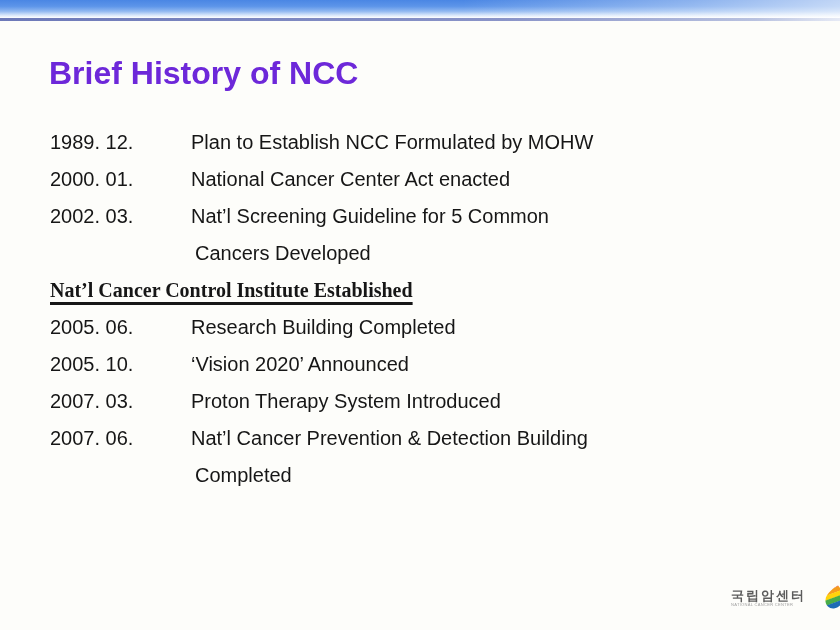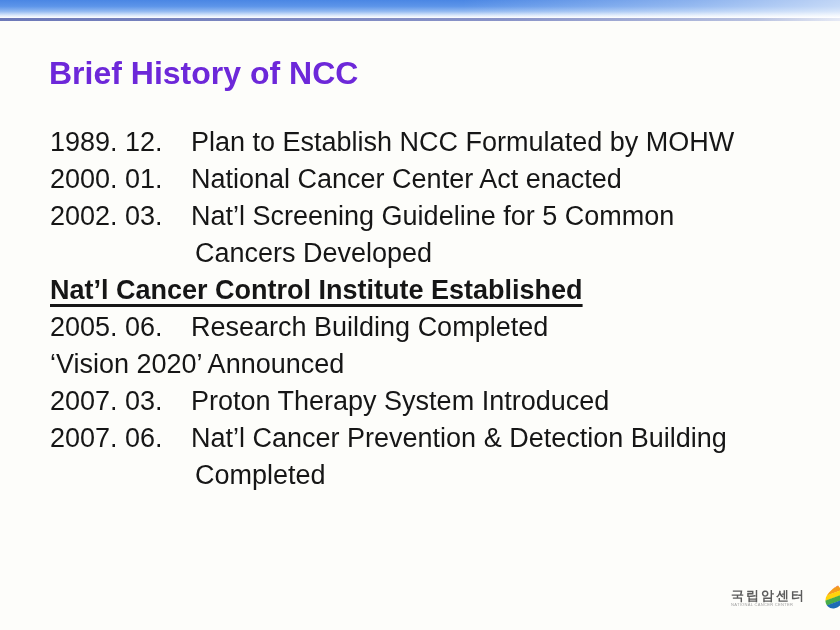--- a/index.html
+++ b/index.html
@@ -19,31 +19,32 @@
     position:absolute;left:0;top:18px;width:840px;height:3px;
     background:linear-gradient(90deg,#6d79b8 0%,#8a94c8 60%,#b9c2e0 90%,#e6eaf5 100%);
   }
   .page-title{
     position:absolute;left:49px;top:34px;
     font-size:32px;font-weight:700;color:#6d28d9;
     letter-spacing:0px;white-space:nowrap;
   }
   .timeline{
     position:absolute;left:50px;top:124px;width:740px;
-    font-size:27px;color:#161616;
+    font-size:20px;color:#161616;
   }
   .row{display:flex;height:37px;align-items:center;}
   .date{width:141px;flex:0 0 141px;white-space:nowrap;}
   .event{white-space:nowrap;text-align:right;}
   .event.cont{padding-left:4px;}
   .event.em{
     font-weight:700;
     text-decoration:underline;
     text-decoration-thickness:2.5px;
     text-underline-offset:5px;
+    font-family:Liberation Serif, serif;
   }
   
   .footer-logo{
     position:absolute;left:731px;top:588px;
     display:flex;align-items:flex-start;gap:3px;
   }
   .logo-text{display:flex;flex-direction:column;}
   .logo-kr{
     font-size:13px;font-weight:700;color:#5c5c5c;
     letter-spacing:2px;line-height:15px;white-space:nowrap;
@@ -82,20 +83,21 @@
         <div class="event cont">Cancers Developed</div>
       </div>
       <div class="row">
         <div class="event em">Nat’l Cancer Control Institute Established</div>
       </div>
       <div class="row">
         <div class="date">2005. 06.</div>
         <div class="event">Research Building Completed</div>
       </div>
       <div class="row">
+        <div class="date">2005. 10.</div>
         <div class="event">‘Vision 2020’ Announced</div>
       </div>
       <div class="row">
         <div class="date">2007. 03.</div>
         <div class="event">Proton Therapy System Introduced</div>
       </div>
       <div class="row">
         <div class="date">2007. 06.</div>
         <div class="event">Nat’l Cancer Prevention &amp; Detection Building</div>
       </div>

